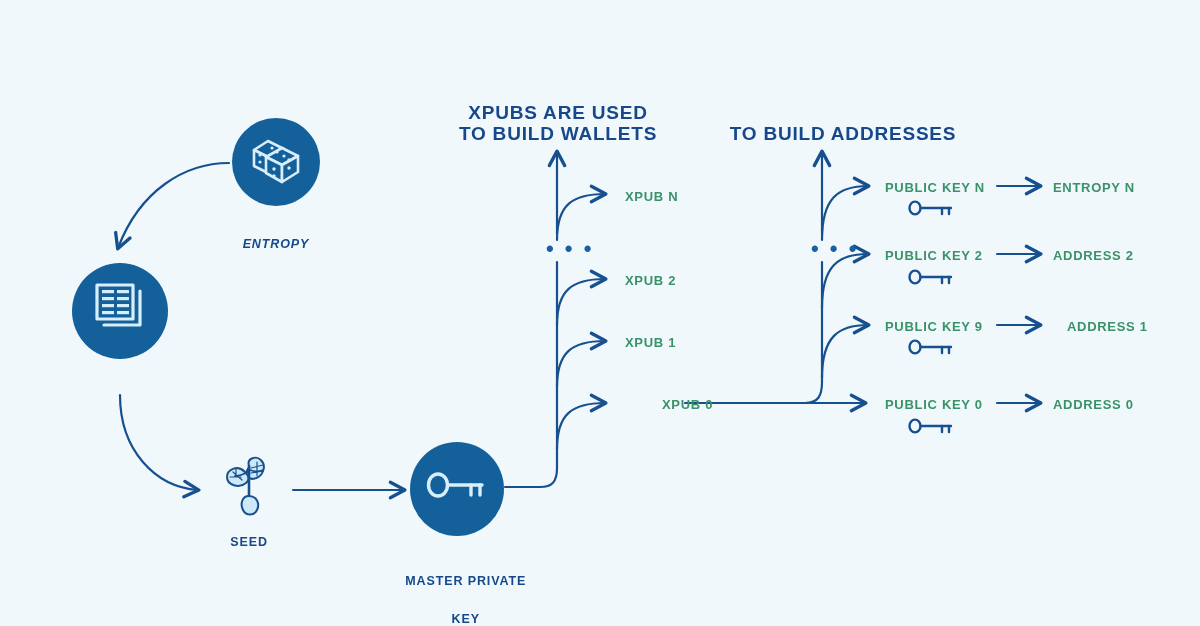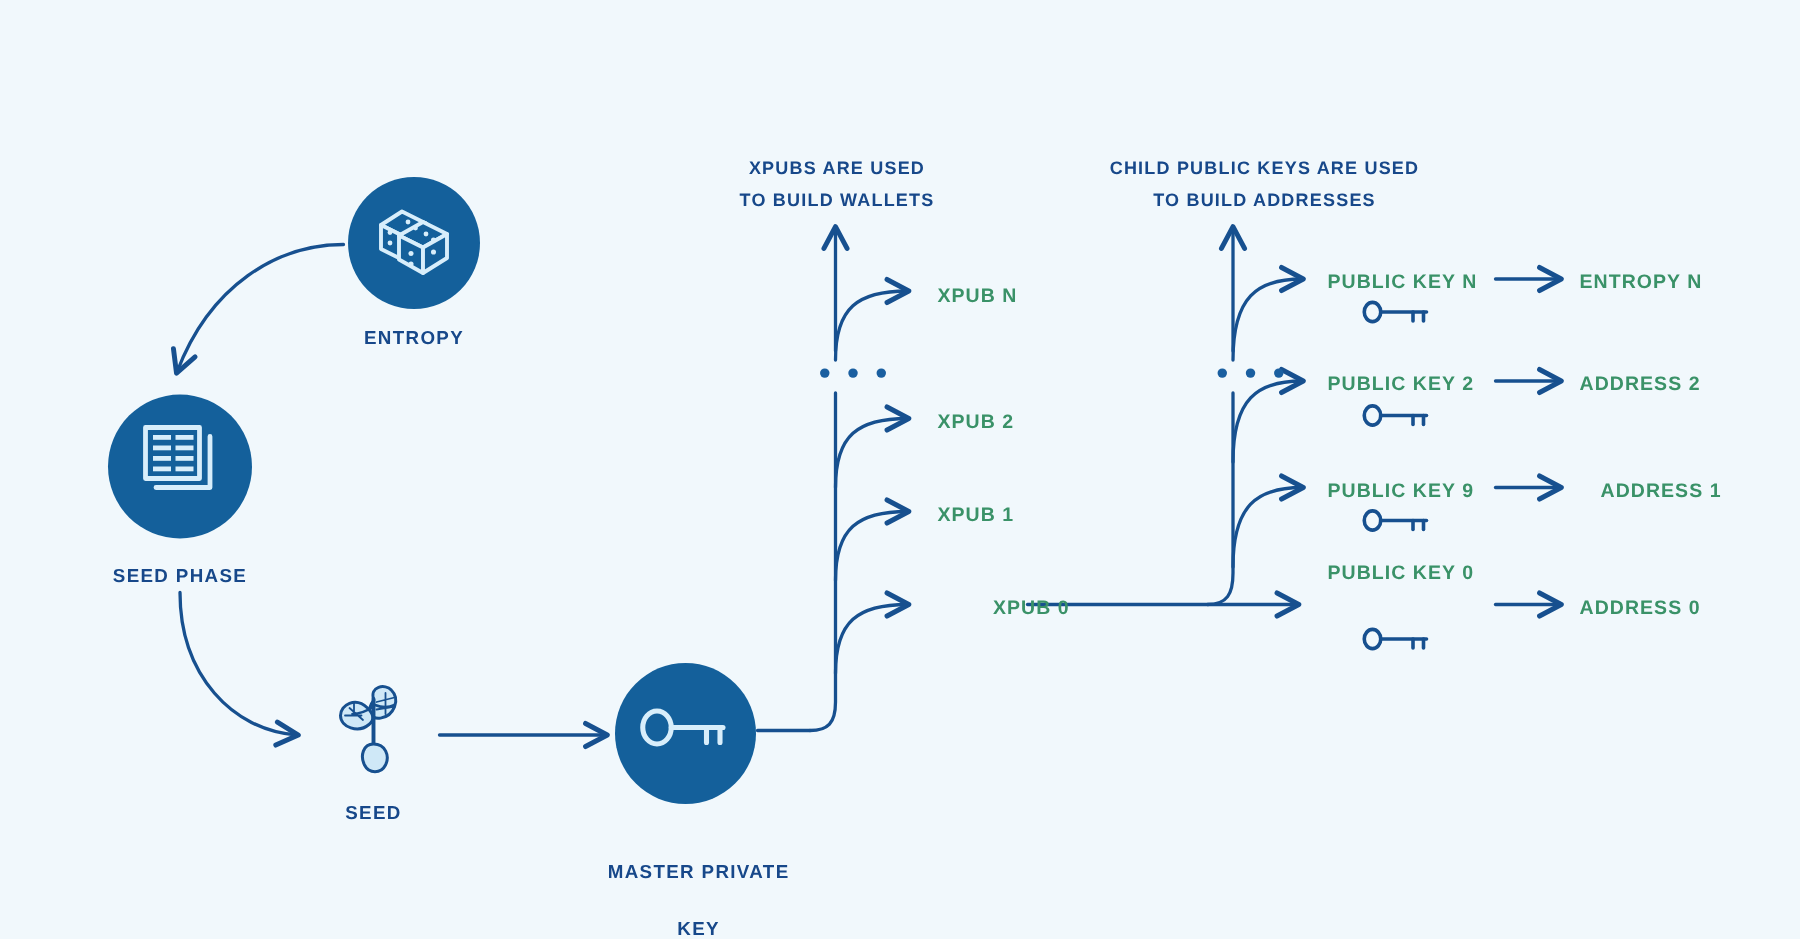--- a/index.html
+++ b/index.html
@@ -32,21 +32,21 @@
     font-size: 12.5px;
     font-weight: bold;
     letter-spacing: 0.9px;
     text-align: center;
     line-height: 19px;
     white-space: pre;
   }
   .heading {
     position: absolute;
     color: #17488a;
-    font-size: 12px;
+    font-size: 19px;
     font-weight: bold;
     letter-spacing: 0.8px;
     text-align: center;
     line-height: 21px;
   }
   .green-label {
     position: absolute;
     color: #3a9268;
     font-size: 13px;
     font-weight: bold;
@@ -132,40 +132,39 @@
         <circle cx="28" cy="16" r="1.6"></circle>
         <circle cx="33" cy="20" r="1.6"></circle>
         <circle cx="30" cy="37" r="1.7"></circle>
         <circle cx="30" cy="44" r="1.7"></circle>
         <circle cx="45" cy="28" r="1.7"></circle>
         <circle cx="45" cy="36" r="1.7"></circle>
         <circle cx="40" cy="24" r="1.6"></circle>
       </g>
     </svg>
   </div>
-  <div class="node-label" style="left:196px; top:216px; width:160px;">ENTROPY</div>
+  <div class="node-label" style="left:196px; top:235px; width:160px;font-style:italic;">ENTROPY</div>
 
   <div class="circle-node" style="left:72px; top:263px; width:96px; height:96px;"></div>
   <div class="icon-holder" style="left:90px; top:281px; width:60px; height:60px;">
     <svg viewBox="0 0 60 60" width="60" height="60">
       <path d="M14,44 L50,44 L50,10" fill="none" stroke="#d8eefb" stroke-width="3.2" stroke-linecap="round" stroke-linejoin="round"></path>
       <rect x="7" y="4" width="36" height="34" fill="none" stroke="#d8eefb" stroke-width="3.2" stroke-linejoin="round"></rect>
       <g fill="#d8eefb">
         <rect x="12" y="9" width="12" height="3.2"></rect>
         <rect x="27" y="9" width="12" height="3.2"></rect>
         <rect x="12" y="16" width="12" height="3.2"></rect>
         <rect x="27" y="16" width="12" height="3.2"></rect>
         <rect x="12" y="23" width="12" height="3.2"></rect>
         <rect x="27" y="23" width="12" height="3.2"></rect>
         <rect x="12" y="30" width="12" height="3.2"></rect>
         <rect x="27" y="30" width="12" height="3.2"></rect>
       </g>
     </svg>
   </div>
-  <div class="node-label" style="left:40px; top:375px; width:160px;">SEED PHASE</div>
 
   <div class="icon-holder" style="left:213px; top:450px; width:72px; height:76px;">
     <svg viewBox="0 0 72 76" width="72" height="76">
       <g stroke="#17508f" stroke-width="2" stroke-linecap="round" stroke-linejoin="round">
         <path d="M36,18 C30,10 40,5 45,8 C53,12 52,24 44,28 C38,31 33,26 36,18 Z" fill="#cfe8f7" transform="rotate(18 40 18)"></path>
         <path d="M32,22 C24,14 14,20 14,27 C14,35 26,39 33,33 C37,30 36,26 32,22 Z" fill="#cfe8f7"></path>
         <path d="M36,16 L36,48" fill="none" stroke-width="2.6"></path>
         <path d="M36,21 C30,25 26,26 22,26" fill="none" stroke-width="1.8"></path>
         <path d="M37,20 C42,22 46,22 50,20" fill="none" stroke-width="1.8"></path>
         <path d="M36,46 C29,46 27,54 30,60 C33,66 41,66 44,60 C47,54 44,46 36,46 Z" fill="#cfe8f7"></path>
@@ -191,21 +190,21 @@
     <span>MASTER PRIVATE</span><br>
     <span>KEY</span>
   </div>
 
   <div class="heading" style="left:458px; top:102px; width:200px;">
     <span>XPUBS ARE USED</span><br>
     <span>TO BUILD WALLETS</span>
   </div>
 
   <div class="heading" style="left:703px; top:102px; width:280px;">
-    <span>CHILD PUBLIC KEYS ARE USED</span><br>
+    <br>
     <span>TO BUILD ADDRESSES</span>
   </div>
 
   <div class="dots" style="left:546px; top:238px;">• • •</div>
   <div class="dots" style="left:811px; top:238px;">• • •</div>
 
   <div class="green-label" style="left:625px; top:189px;">XPUB N</div>
   <div class="green-label" style="left:625px; top:273px;">XPUB 2</div>
   <div class="green-label" style="left:625px; top:335px;">XPUB 1</div>
   <div class="green-label" style="left:625px; top:397px;margin-left:37px;">XPUB 0</div>
@@ -239,21 +238,21 @@
     <svg viewBox="0 0 48 20" width="48" height="20">
       <g stroke="#17508f" stroke-width="2.4" fill="none" stroke-linecap="round">
         <ellipse cx="8" cy="9" rx="5.5" ry="6.4"></ellipse>
         <path d="M13.5,9 L44,9"></path>
         <path d="M35,9 L35,15"></path>
         <path d="M42,9 L42,15"></path>
       </g>
     </svg>
   </div>
 
-  <div class="green-label" style="left:885px; top:374px;">PUBLIC KEY 0</div>
+  <div class="green-label" style="left:885px; top:397px;">PUBLIC KEY 0</div>
   <div class="icon-holder" style="left:907px; top:417px; width:48px; height:20px;">
     <svg viewBox="0 0 48 20" width="48" height="20">
       <g stroke="#17508f" stroke-width="2.4" fill="none" stroke-linecap="round">
         <ellipse cx="8" cy="9" rx="5.5" ry="6.4"></ellipse>
         <path d="M13.5,9 L44,9"></path>
         <path d="M35,9 L35,15"></path>
         <path d="M42,9 L42,15"></path>
       </g>
     </svg>
   </div>

